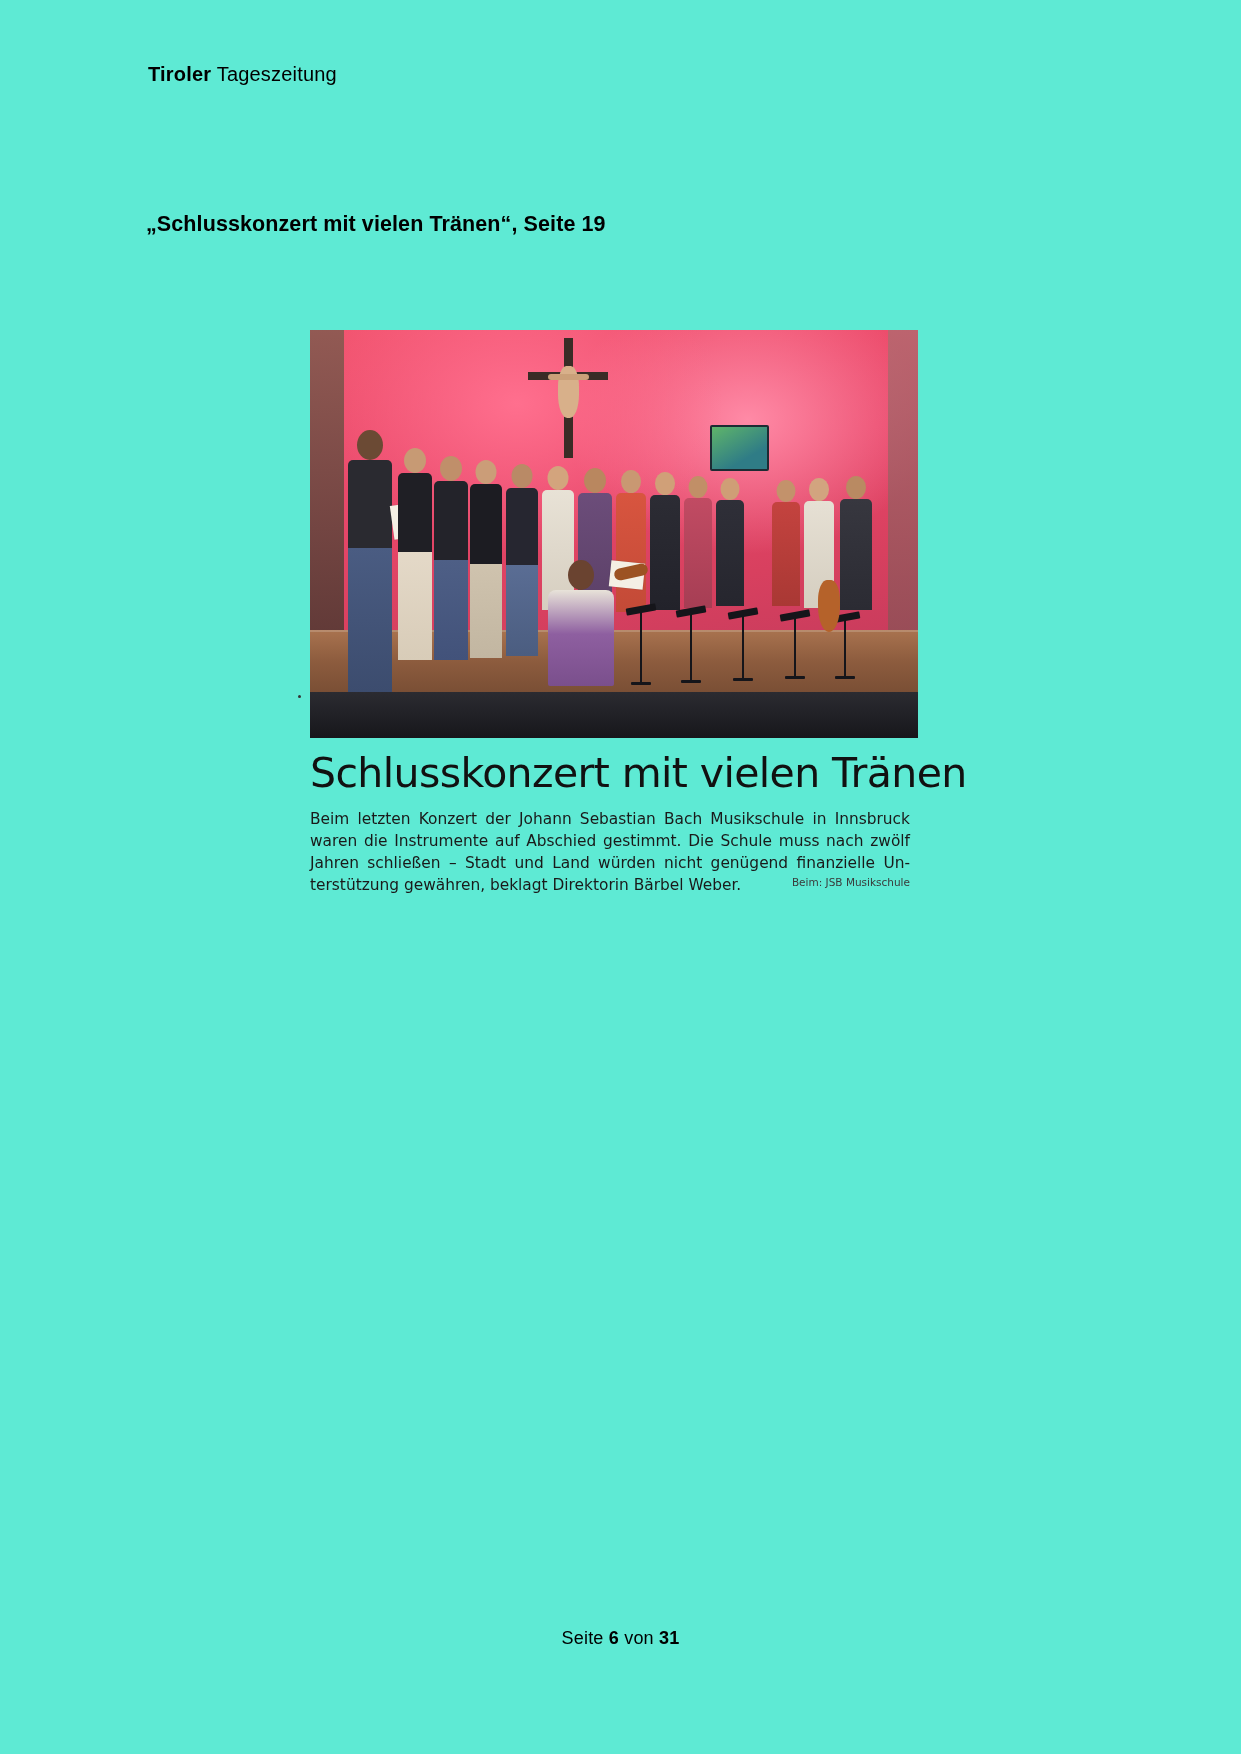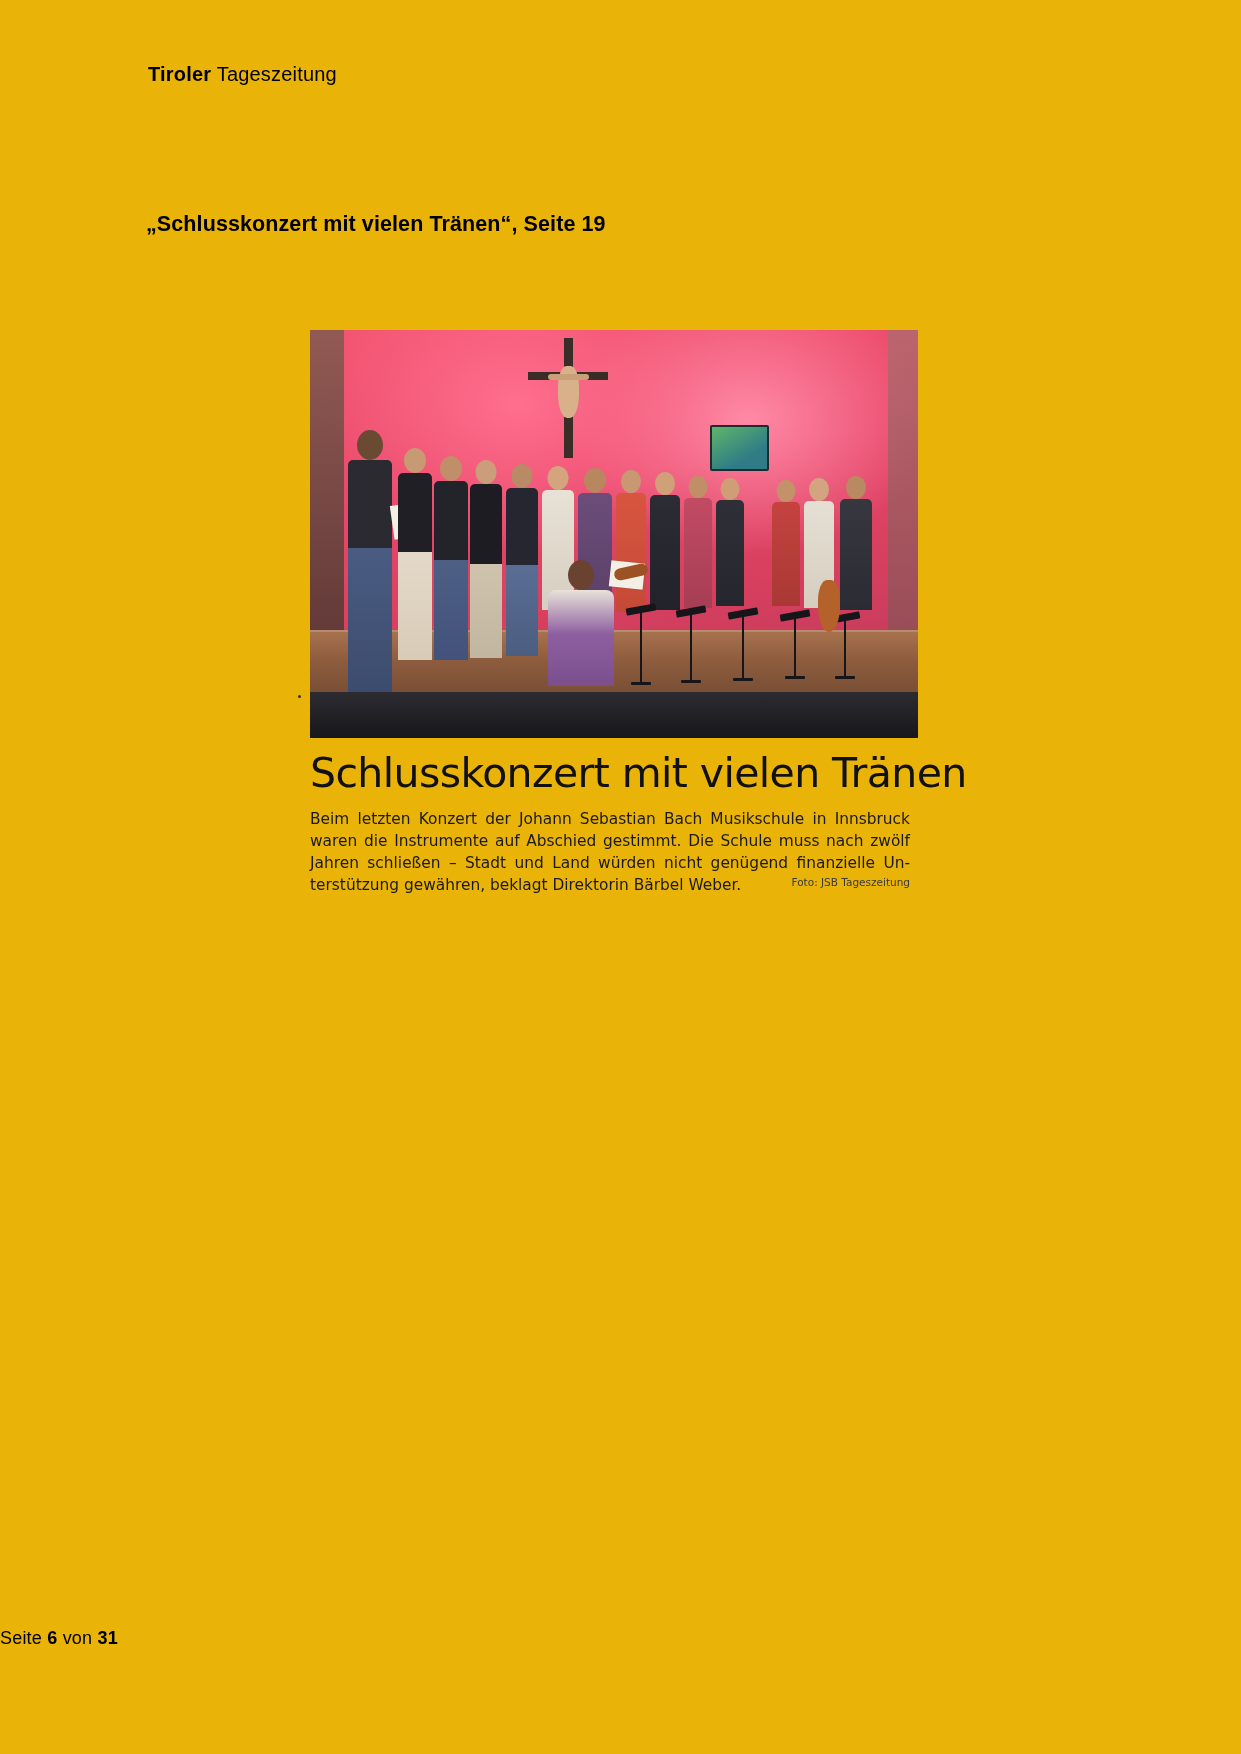--- a/index.html
+++ b/index.html
@@ -12,21 +12,21 @@
     height: 1754px;
     position: relative;
     font-family: "Liberation Sans", sans-serif;
     color: #000000;
     overflow: hidden;
   }
 
   .page {
     position: absolute;
     inset: 0;
-    background: #eab308;
+    background: #5eead4;
   }
 
   
   .masthead {
     position: absolute;
     left: 148px;
     top: 63px;
     font-size: 20px;
     letter-spacing: 0.2px;
     white-space: nowrap;
@@ -266,21 +266,21 @@
     white-space: nowrap;
     padding-bottom: 2px;
   }
 
   
   .footer {
     position: absolute;
     left: 0;
     right: 0;
     top: 1628px;
-    text-align: left;
+    text-align: center;
     font-size: 18px;
     letter-spacing: 0.2px;
   }
   .footer b { font-weight: bold; }
 </style>
 </head>
 <body>
 
 <div class="page">
 
@@ -386,21 +386,21 @@
       <div style="position:absolute; left:304px; bottom:160px; width:34px; height:12px; background:#9c5222; border-radius:6px; transform:rotate(-12deg);"></div>
 
       <div class="plant" style="left:428px; bottom:52px;"></div>
       <div class="plant" style="left:556px; bottom:104px; transform:scale(0.8);"></div>
     </div>
 
     <div class="clip-headline">Schlusskonzert mit vielen Tränen</div>
 
     <div class="clip-body">
       <span>Beim letzten Konzert der Johann Sebastian Bach Musikschule in Innsbruck waren die Instrumente auf Abschied gestimmt. Die Schule muss nach zwölf Jahren schließen – Stadt und Land würden nicht genügend finanzielle Un-terstützung gewähren, beklagt Direktorin Bärbel Weber.</span>
-      <span class="clip-credit" style="float:right; margin-left:14px;">Foto: JSB Tageszeitung</span>
+      <span class="clip-credit" style="float:right; margin-left:14px;">Beim: JSB Musikschule</span>
     </div>
   </div>
 
   <div class="footer">
     <span>Seite </span><b>6</b><span> von </span><b>31</b>
   </div>
 
 </div>
 
 </body></html>

